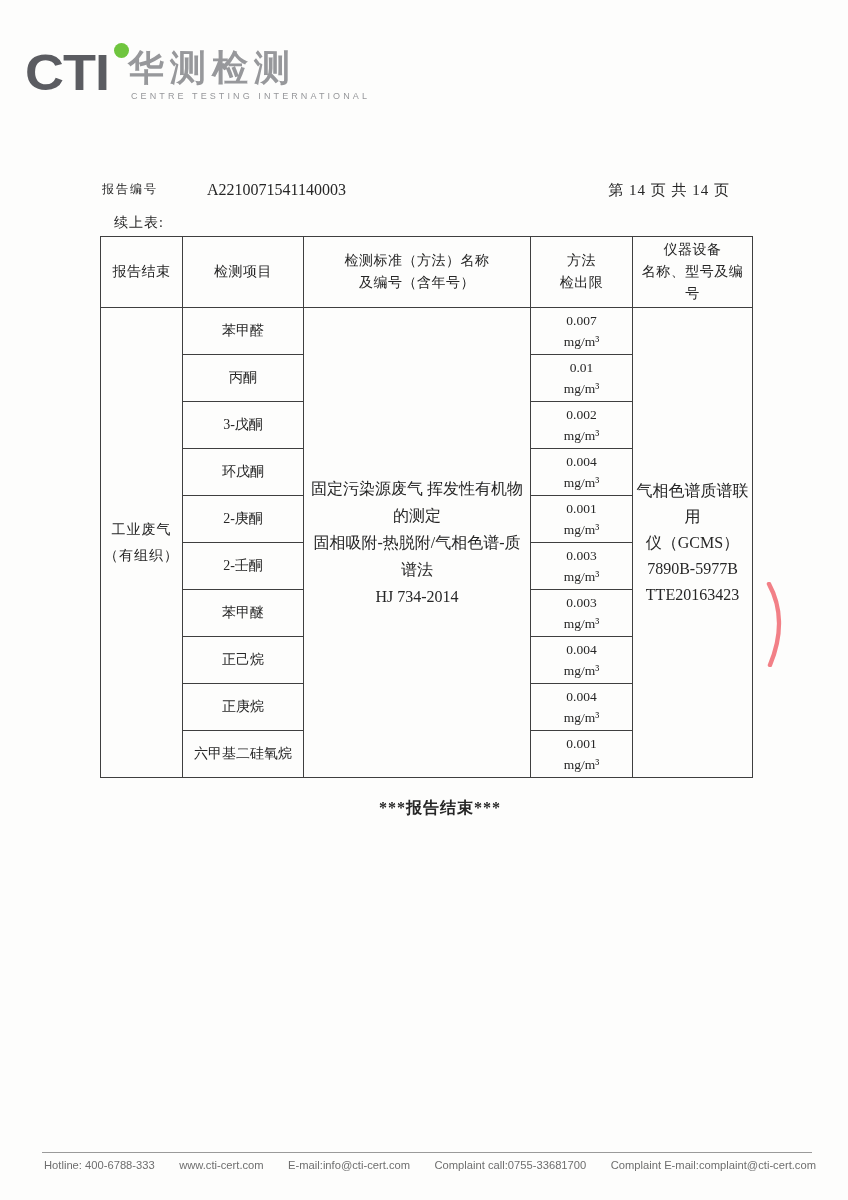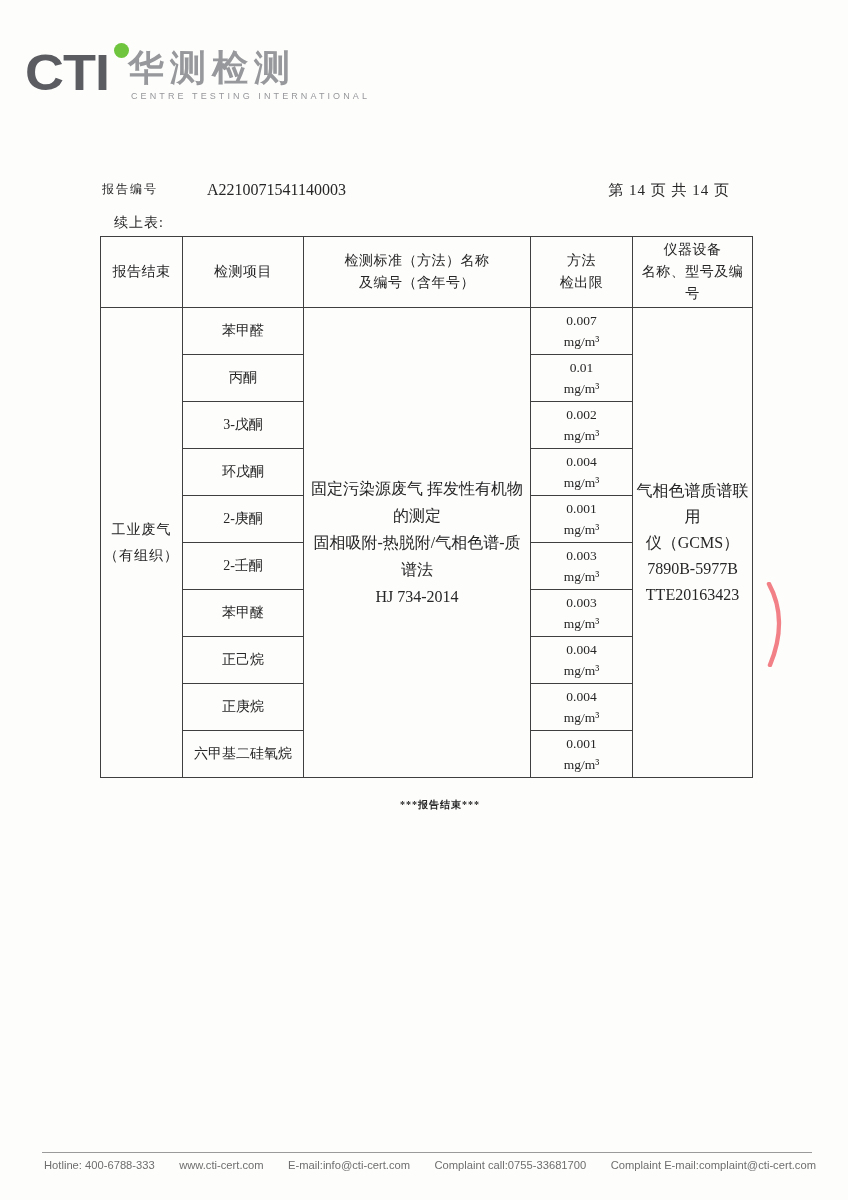--- a/index.html
+++ b/index.html
@@ -61,21 +61,21 @@
   .c1w { width: 82px; } .c2w { width: 121px; } .c3w { width: 227px; } .c4w { width: 102px; } .c5w { width: 120px; }
   .mline { line-height: 27px; font-size: 16px; }
   .iline { line-height: 26px; font-size: 16px; }
   .sline { line-height: 26px; font-size: 14px; letter-spacing: 1px; }
   .lim   { line-height: 21px; font-size: 13.5px; }
   .unit  { line-height: 21px; font-size: 13.5px; }
 
   
   .end-note {
     position: absolute; left: 0; width: 848px; top: 798px;
-    text-align: center; font-size: 10px; letter-spacing: 1px; font-weight: 600; padding-left: 32px;
+    text-align: center; font-size: 16px; letter-spacing: 1px; font-weight: 600; padding-left: 32px;
   }
 
   
   .stamp-arc { position: absolute; left: 764px; top: 582px; width: 30px; height: 85px; opacity: 0.8; }
 
   
   .footer-line { position: absolute; left: 42px; top: 1152px; width: 770px; border-top: 1px solid #9a9a9a; }
   .footer {
     position: absolute; left: 44px; top: 1159px; width: 772px;
     display: flex; justify-content: space-between;

